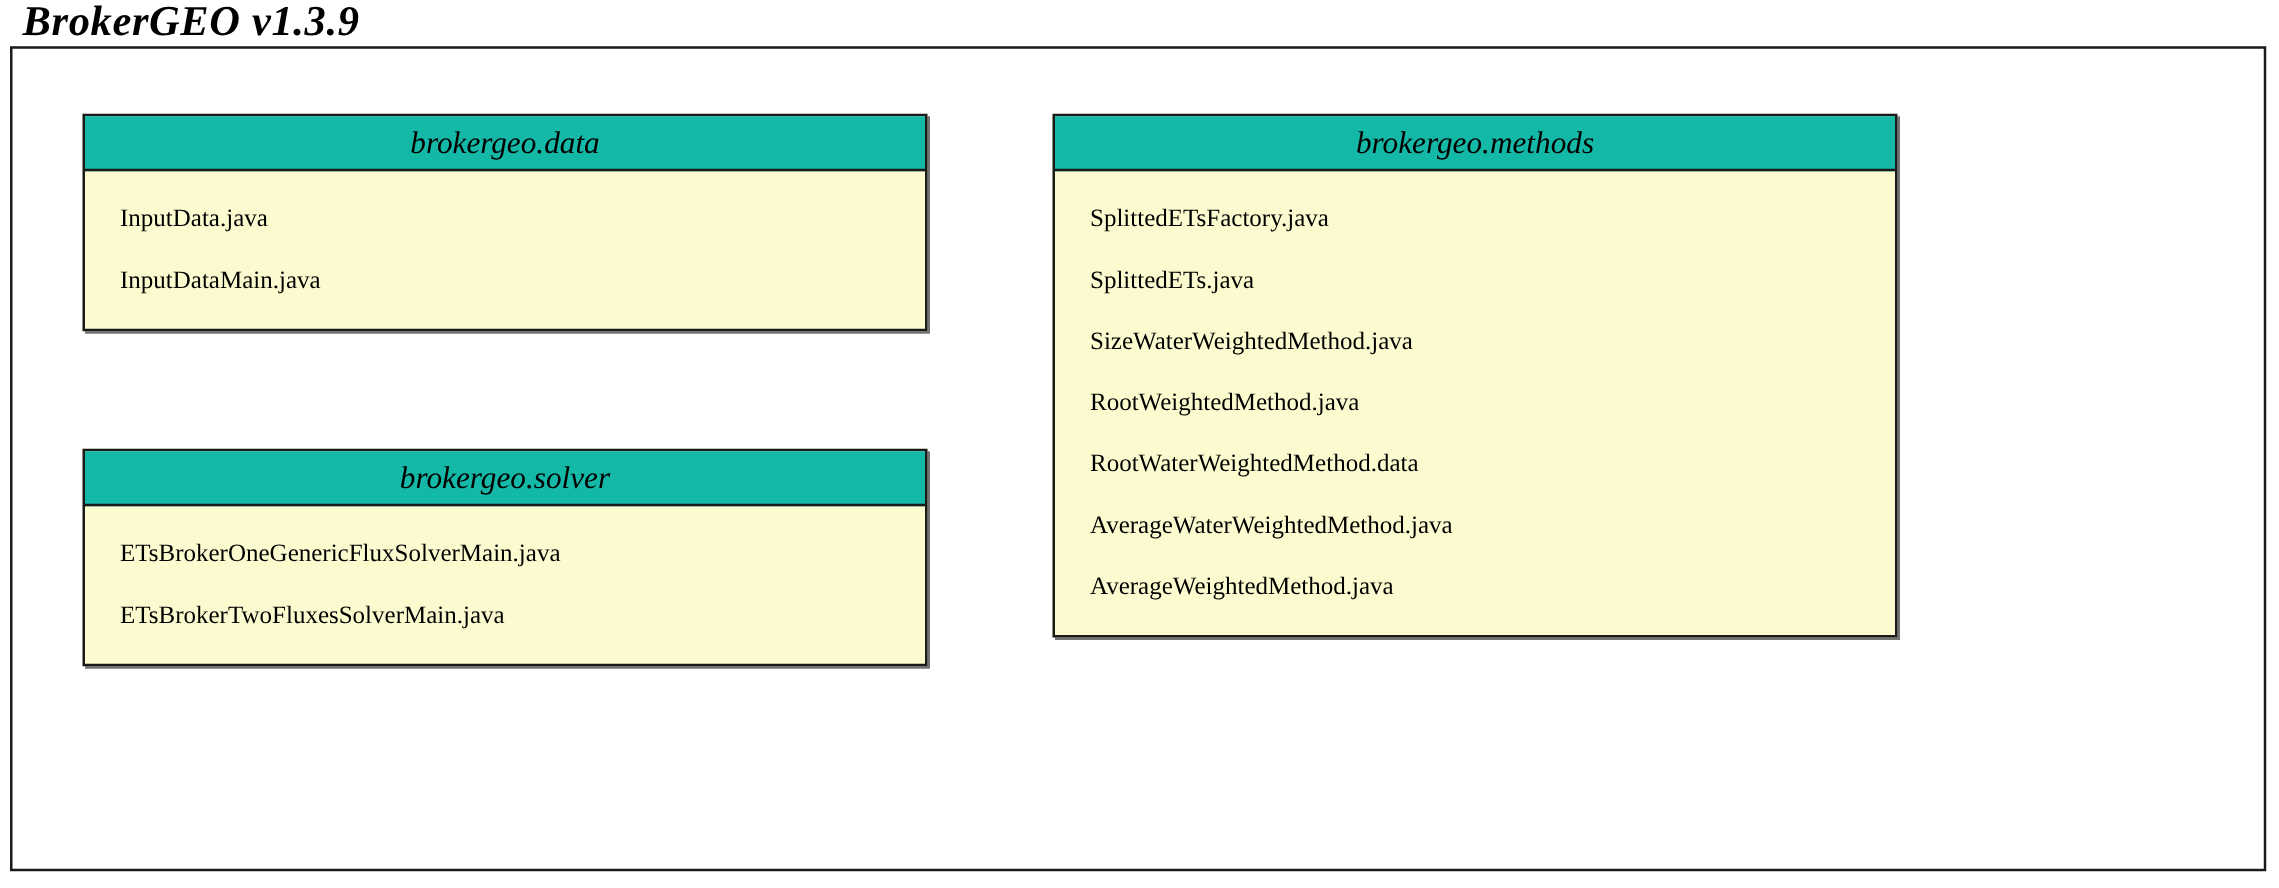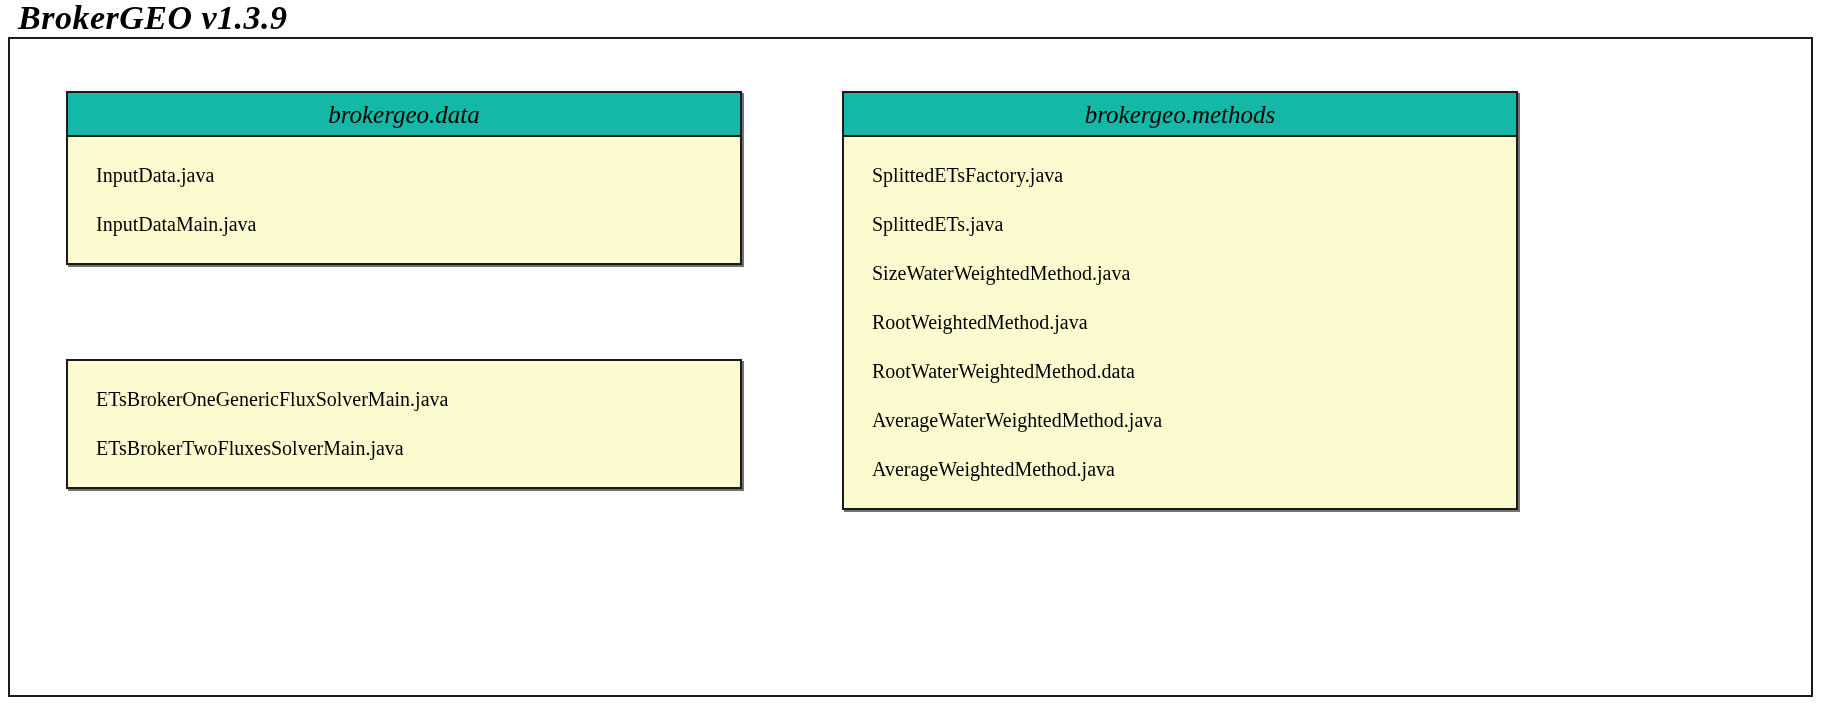--- a/index.html
+++ b/index.html
@@ -94,20 +94,21 @@
 
     <div class="package-box" id="pkg-data">
       <div class="package-header">brokergeo.data</div>
       <div class="package-body">
         <div class="package-item">InputData.java</div>
         <div class="package-item">InputDataMain.java</div>
       </div>
     </div>
 
     <div class="package-box" id="pkg-solver">
+      <div class="package-header">brokergeo.solver</div>
       <div class="package-body">
         <div class="package-item">ETsBrokerOneGenericFluxSolverMain.java</div>
         <div class="package-item">ETsBrokerTwoFluxesSolverMain.java</div>
       </div>
     </div>
 
     <div class="package-box" id="pkg-methods">
       <div class="package-header">brokergeo.methods</div>
       <div class="package-body">
         <div class="package-item">SplittedETsFactory.java</div>

